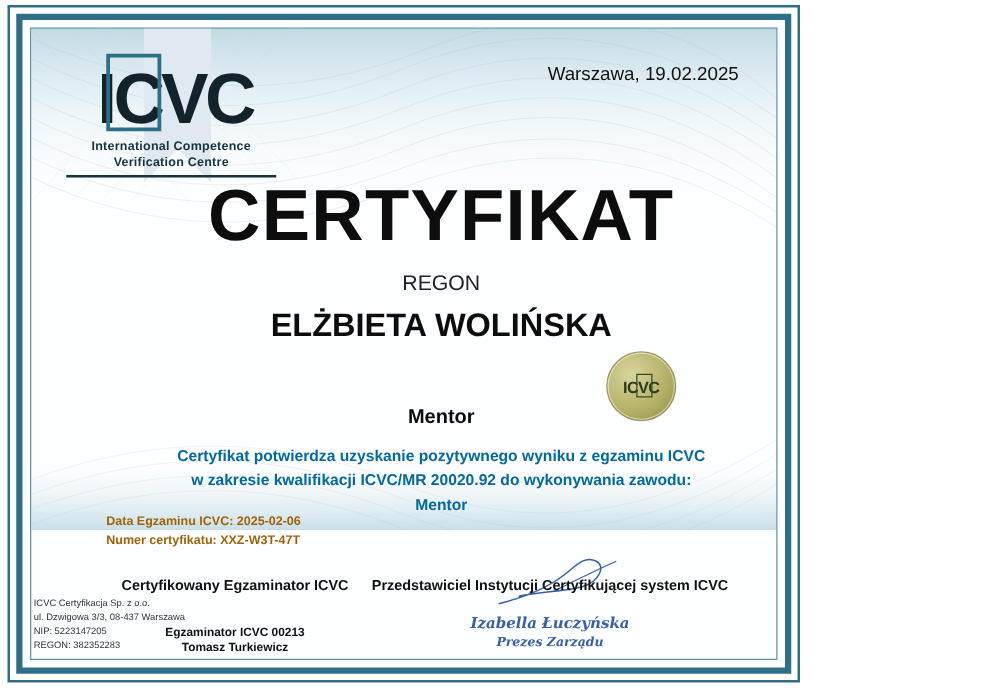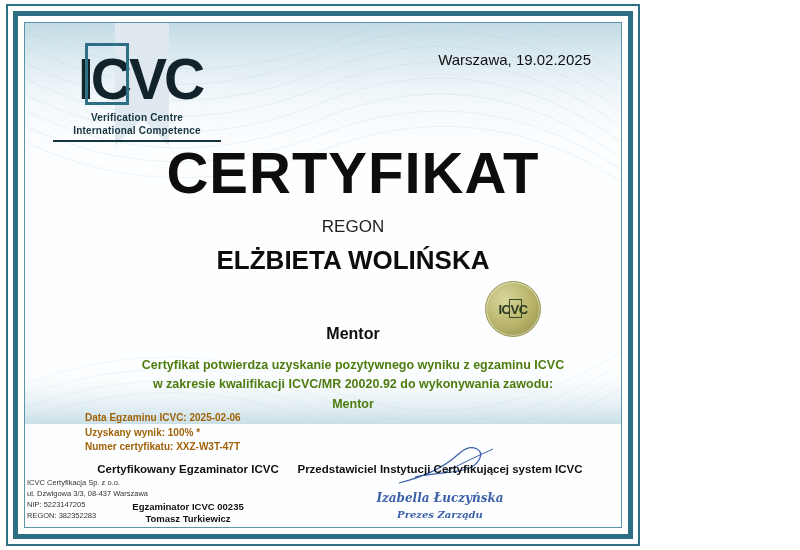--- a/index.html
+++ b/index.html
@@ -185,21 +185,21 @@
     color: #0d0d0d;
     padding-left: 60px;
   }
   .body-text {
     position: absolute;
     top: 333px;
     left: 0; right: 0;
     text-align: center;
     font-size: 12.5px;
     font-weight: bold;
-    color: #4d7c0f;
+    color: #0369a1;
     line-height: 1.55;
     padding-left: 60px;
   }
   .details {
     position: absolute;
     top: 388px;
     left: 0; right: 0;
     text-align: left;
     font-size: 10px;
     font-weight: bold;
@@ -354,53 +354,52 @@
     </svg>
 
     <div class="content">
 
       <div class="logo-block">
         <div class="ribbon"></div>
         <div class="logo-mark">
           <span>I</span><span class="v-wrap">CVC</span>
         </div>
         <div class="logo-sub">
+          <div>International Competence</div>
           <div>Verification Centre</div>
-          <div>International Competence</div>
         </div>
         <div class="logo-underline"></div>
       </div>
 
       <div class="date-line">Warszawa, 19.02.2025</div>
 
       <div class="title">CERTYFIKAT</div>
       <div class="pani">REGON</div>
       <div class="recipient">ELŻBIETA WOLIŃSKA</div>
       <div class="profession">Mentor</div>
 
       <div class="body-text">
         <div>Certyfikat potwierdza uzyskanie pozytywnego wyniku z egzaminu ICVC</div>
         <div>w zakresie kwalifikacji ICVC/MR 20020.92 do wykonywania zawodu:</div>
         <div>Mentor</div>
       </div>
 
       <div class="details">
         <div>Data Egzaminu ICVC: 2025-02-06</div>
-        <div>Uzyskany wynik: 100%  *</div>
         <div>Numer certyfikatu: XXZ-W3T-47T</div>
       </div>
 
       <div class="seal">
         <span class="seal-text">ICVC</span>
       </div>
 
       <div class="sig-left">
         <div>Certyfikowany Egzaminator ICVC</div>
         <div class="sig-left-name">
-          <div>Egzaminator ICVC 00235</div>
+          <div>Egzaminator ICVC 00213</div>
           <div>Tomasz Turkiewicz</div>
         </div>
       </div>
 
       <svg class="sig-swoosh" viewBox="0 0 120 48">
         <path d="M6 40 C 30 34, 48 26, 62 14 C 70 7, 76 2, 84 6 C 92 10, 86 22, 74 26 C 62 30, 40 30, 22 34" fill="none" stroke="#3a5fa8" stroke-width="1.2"></path>
         <path d="M50 30 C 66 22, 82 14, 100 6" fill="none" stroke="#3a5fa8" stroke-width="1"></path>
       </svg>
 
       <div class="sig-right">

